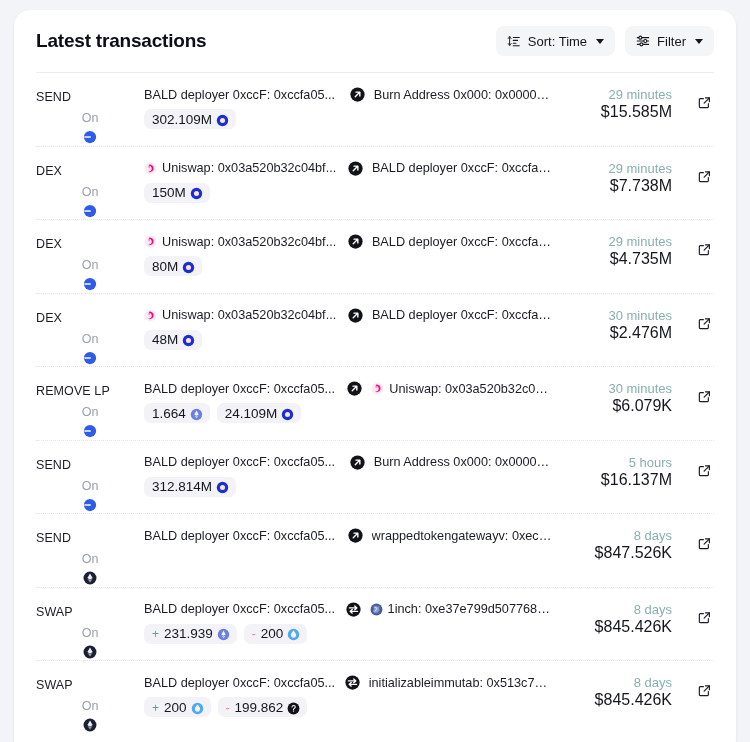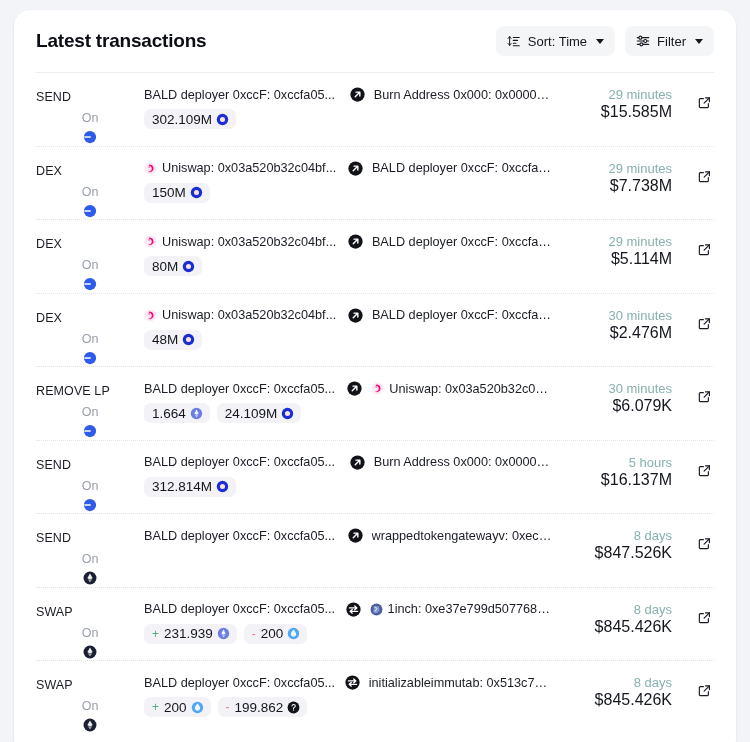--- a/index.html
+++ b/index.html
@@ -137,21 +137,21 @@
 
   .token-line {
     display: flex;
     align-items: center;
     gap: 7px;
     margin-top: 7px;
     margin-left: 0px;
   }
   .token-chip {
     display: inline-flex;
-    align-items: center;
+    align-items: flex-end;
     gap: 4px;
     background: #f2f2f7;
     border-radius: 7px;
     padding: 2.5px 7px 2.5px 8px;
     font-size: 13.5px;
     color: #15171f;
     white-space: nowrap;
   }
   .token-chip .sign-plus { color: #4caf7d; font-size: 12px; margin-right:1px; }
   .token-chip .sign-minus { color: #ef7b8e; font-size: 12px; margin-right:1px; }
@@ -393,21 +393,21 @@
                     <circle cx="8" cy="8" r="7" fill="#1b2ed6"></circle>
                     <circle cx="8" cy="8" r="3.1" fill="#fae6d9"></circle>
                   </svg>
                 </span>
             </span>
             </div>
     </div>
 
     <div class="col-right">
       <div class="time">29 minutes</div>
-      <div class="value">$5.114M</div>
+      <div class="value">$4.735M</div>
     </div>
 
     <div class="col-link">
       <span class="ext-link">
               <svg width="15" height="15" viewBox="0 0 16 16">
                 <path d="M12.1 9.2 V12.6 A0.9 0.9 0 0 1 11.2 13.5 H3.4 A0.9 0.9 0 0 1 2.5 12.6 V4.8 A0.9 0.9 0 0 1 3.4 3.9 H6.8" stroke="#1b1d26" stroke-width="1.25" fill="none" stroke-linecap="round" stroke-linejoin="round"></path>
                 <path d="M9.0 3.0 H13.2 V7.2" stroke="#1b1d26" stroke-width="1.25" fill="none" stroke-linecap="round" stroke-linejoin="round"></path>
                 <path d="M13.2 3.0 L7.6 8.6" stroke="#1b1d26" stroke-width="1.25" fill="none" stroke-linecap="round"></path>
               </svg>
             </span>

